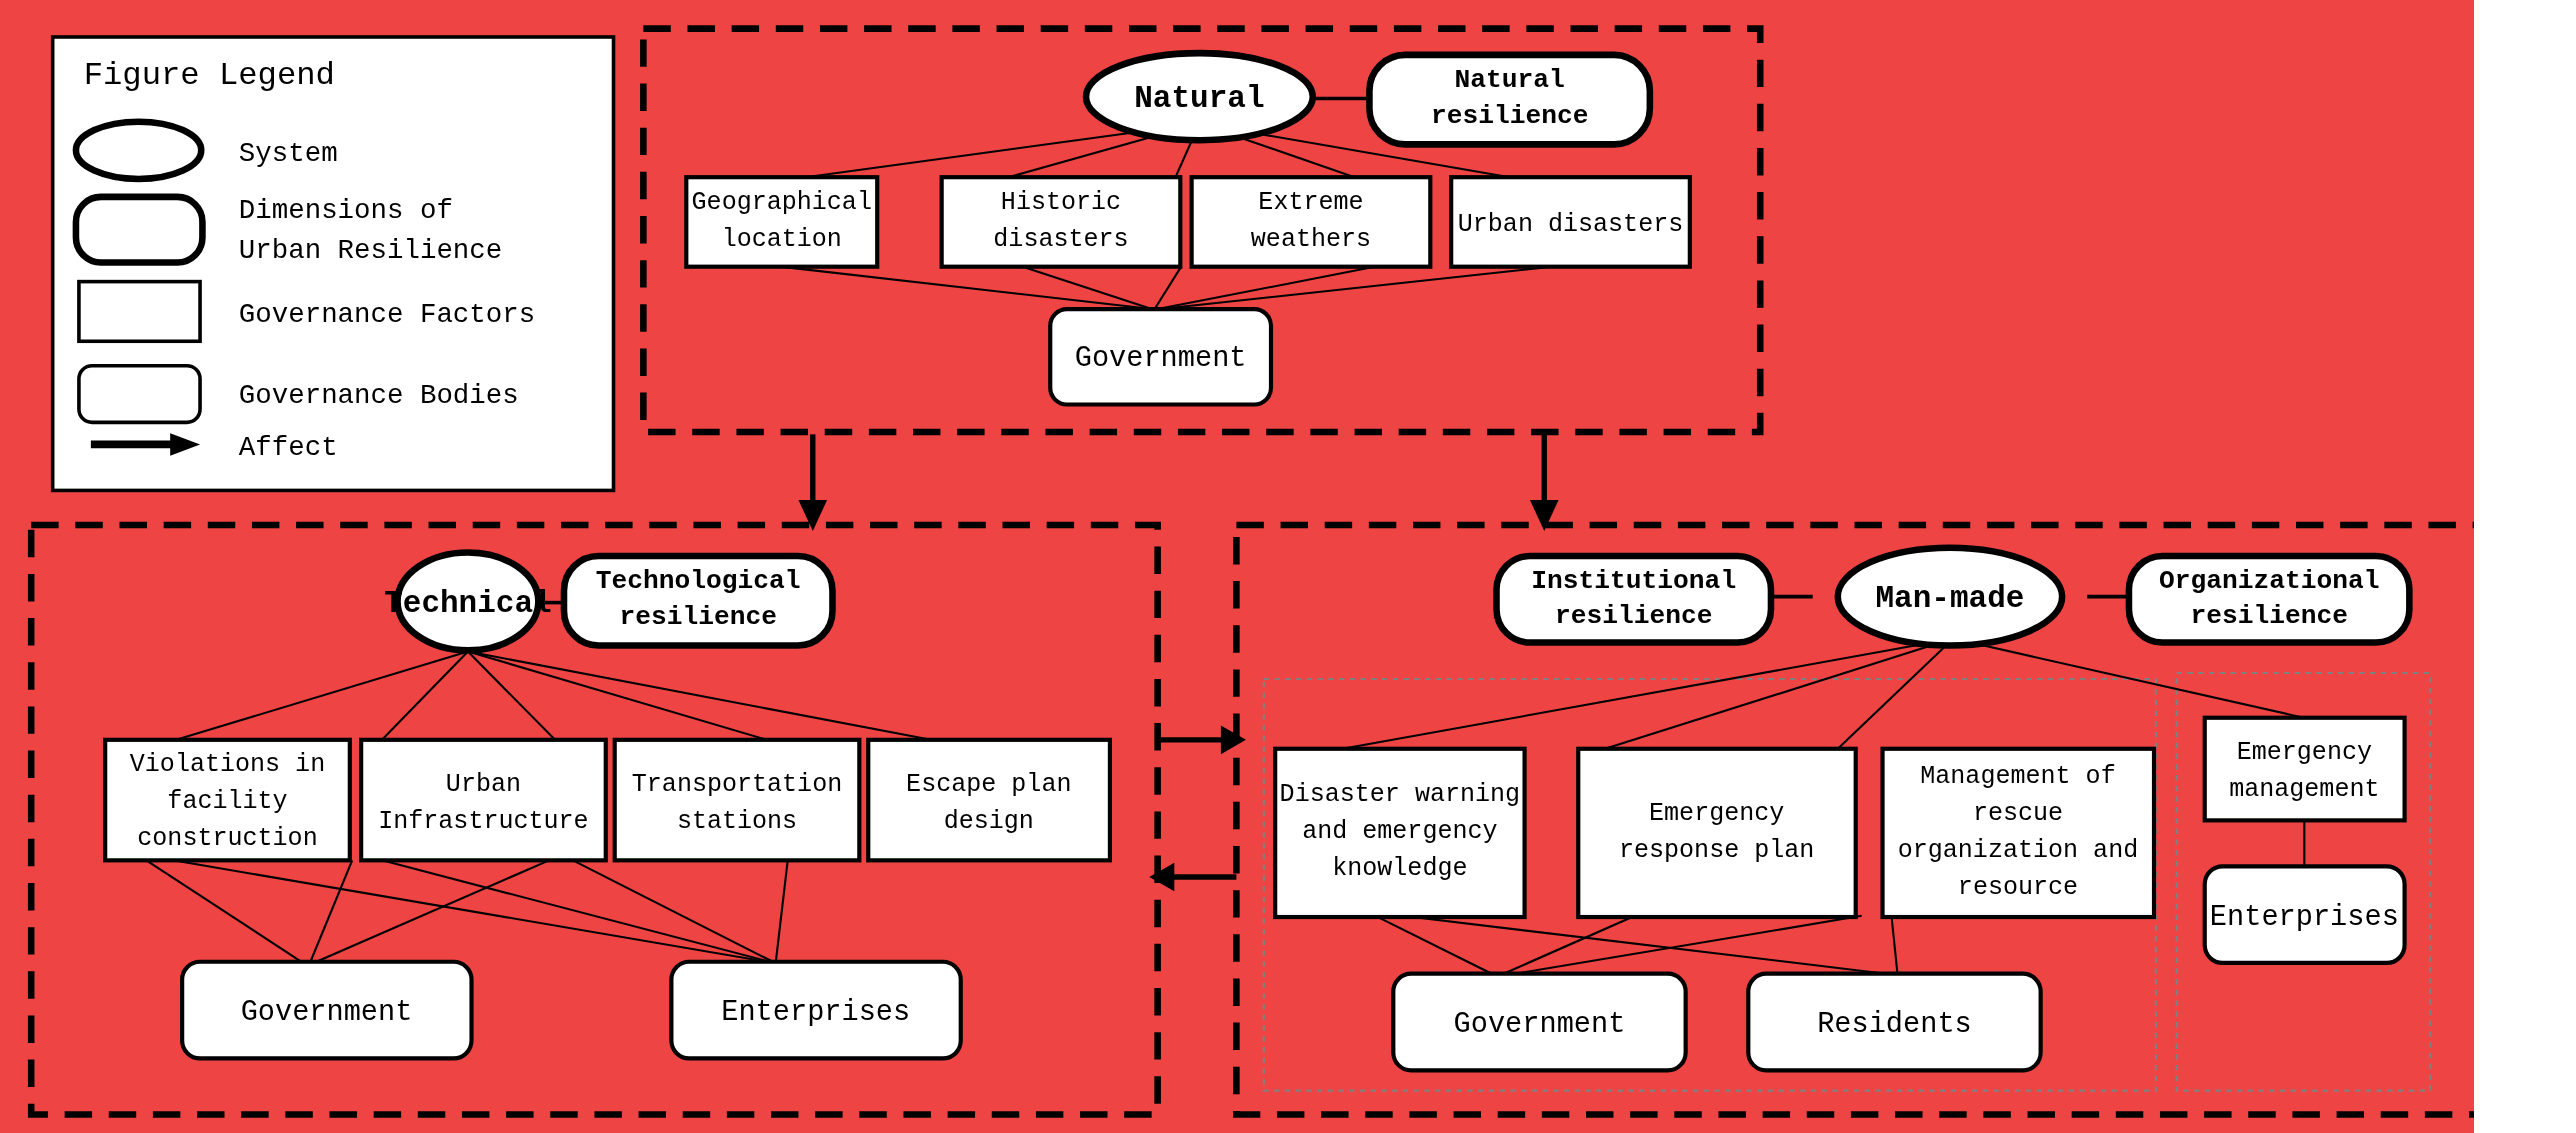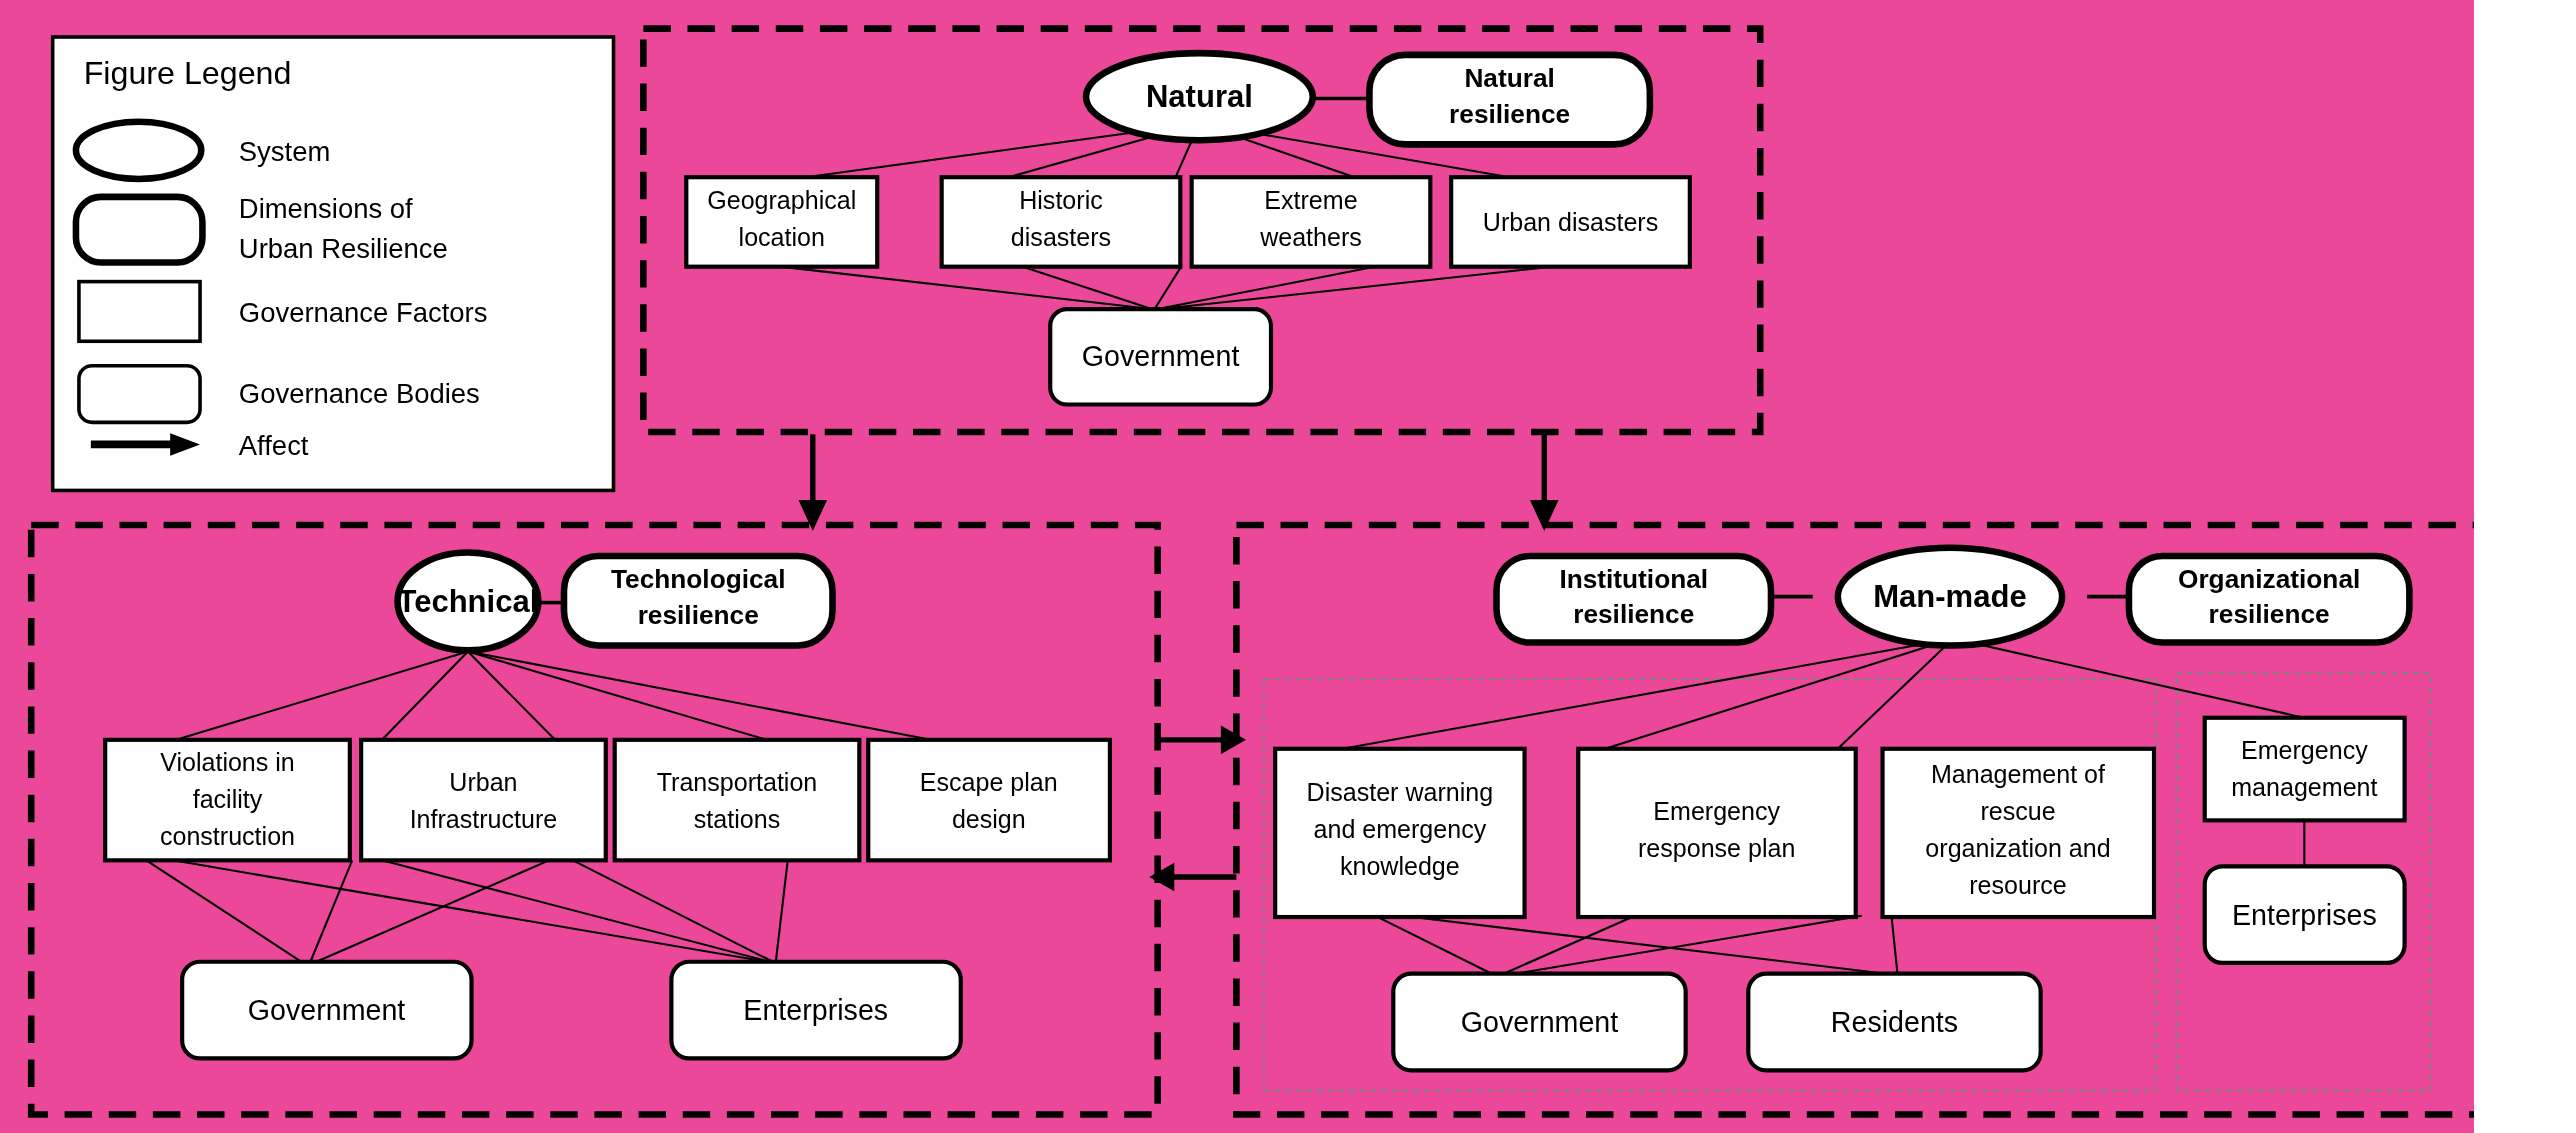--- a/index.html
+++ b/index.html
@@ -4,22 +4,22 @@
 <style>
   html, body {
     margin: 0;
     padding: 0;
     background: #ffffff;
   }
   #stage {
     position: relative;
     width: 2474px;
     height: 1133px;
-    background: #ec4899;
-    font-family: Liberation Sans, sans-serif;
+    background: #ef4444;
+    font-family: Liberation Mono, monospace;
     overflow: hidden;
   }
   svg.canvas {
     position: absolute;
     top: 0; left: 0;
     width: 2576px;
     height: 1133px;
   }
   .solid-med   { fill: #ffffff; stroke: #000000; stroke-width: 7; }
   .solid-bold  { fill: #ffffff; stroke: #000000; stroke-width: 11; }

